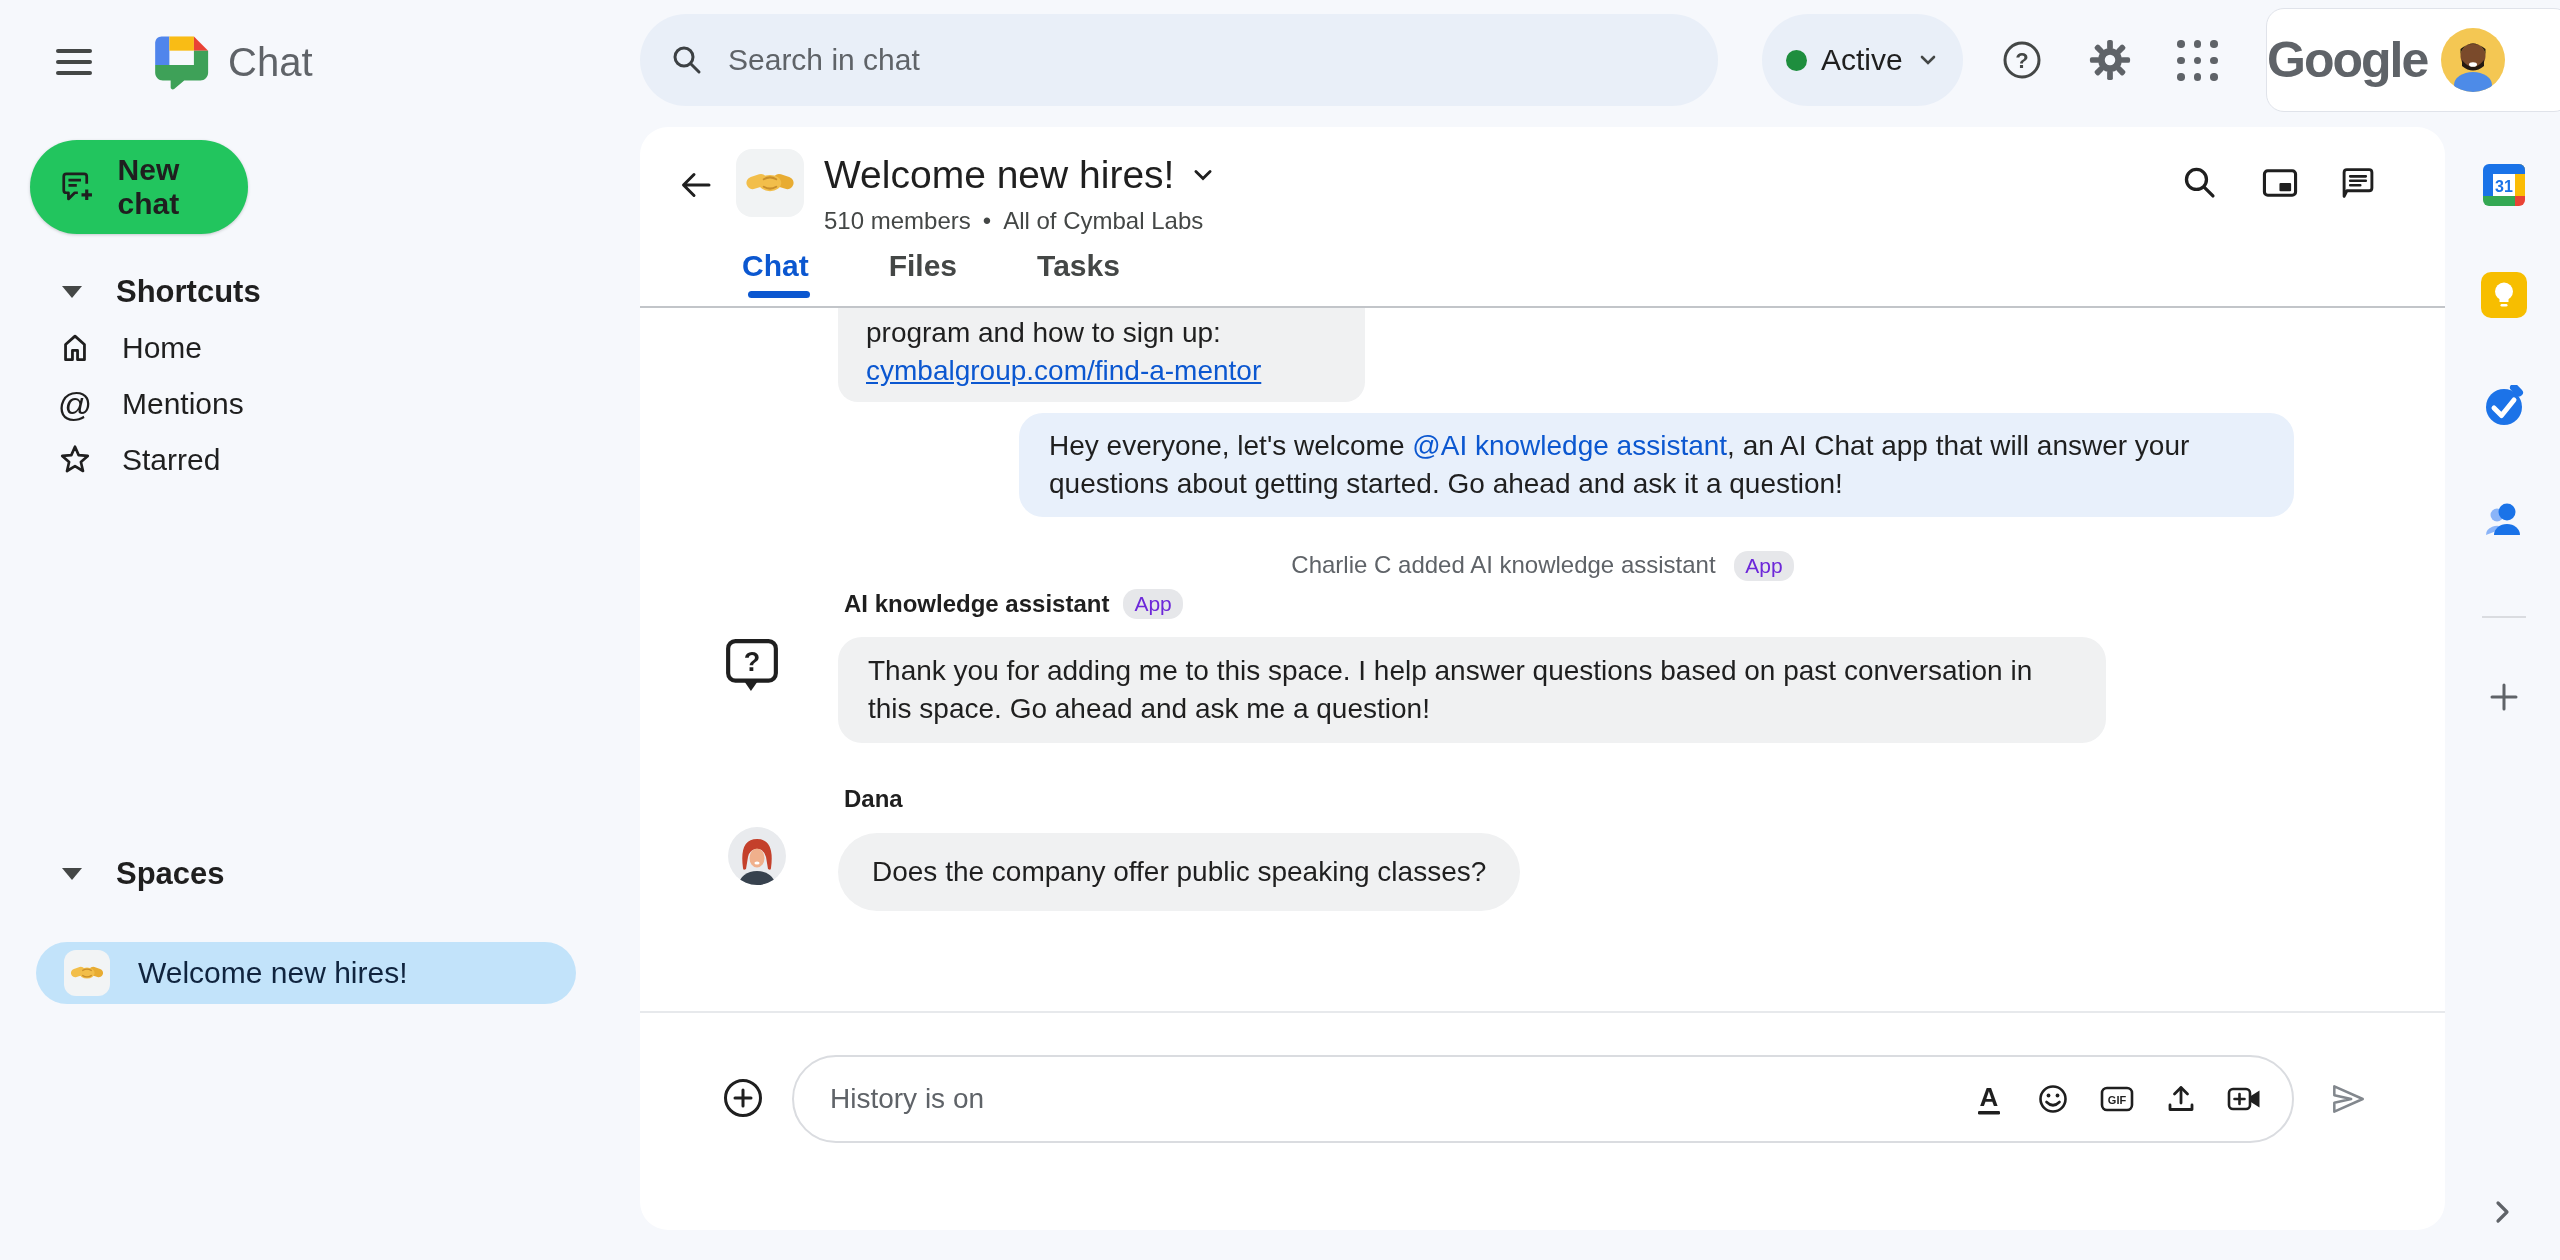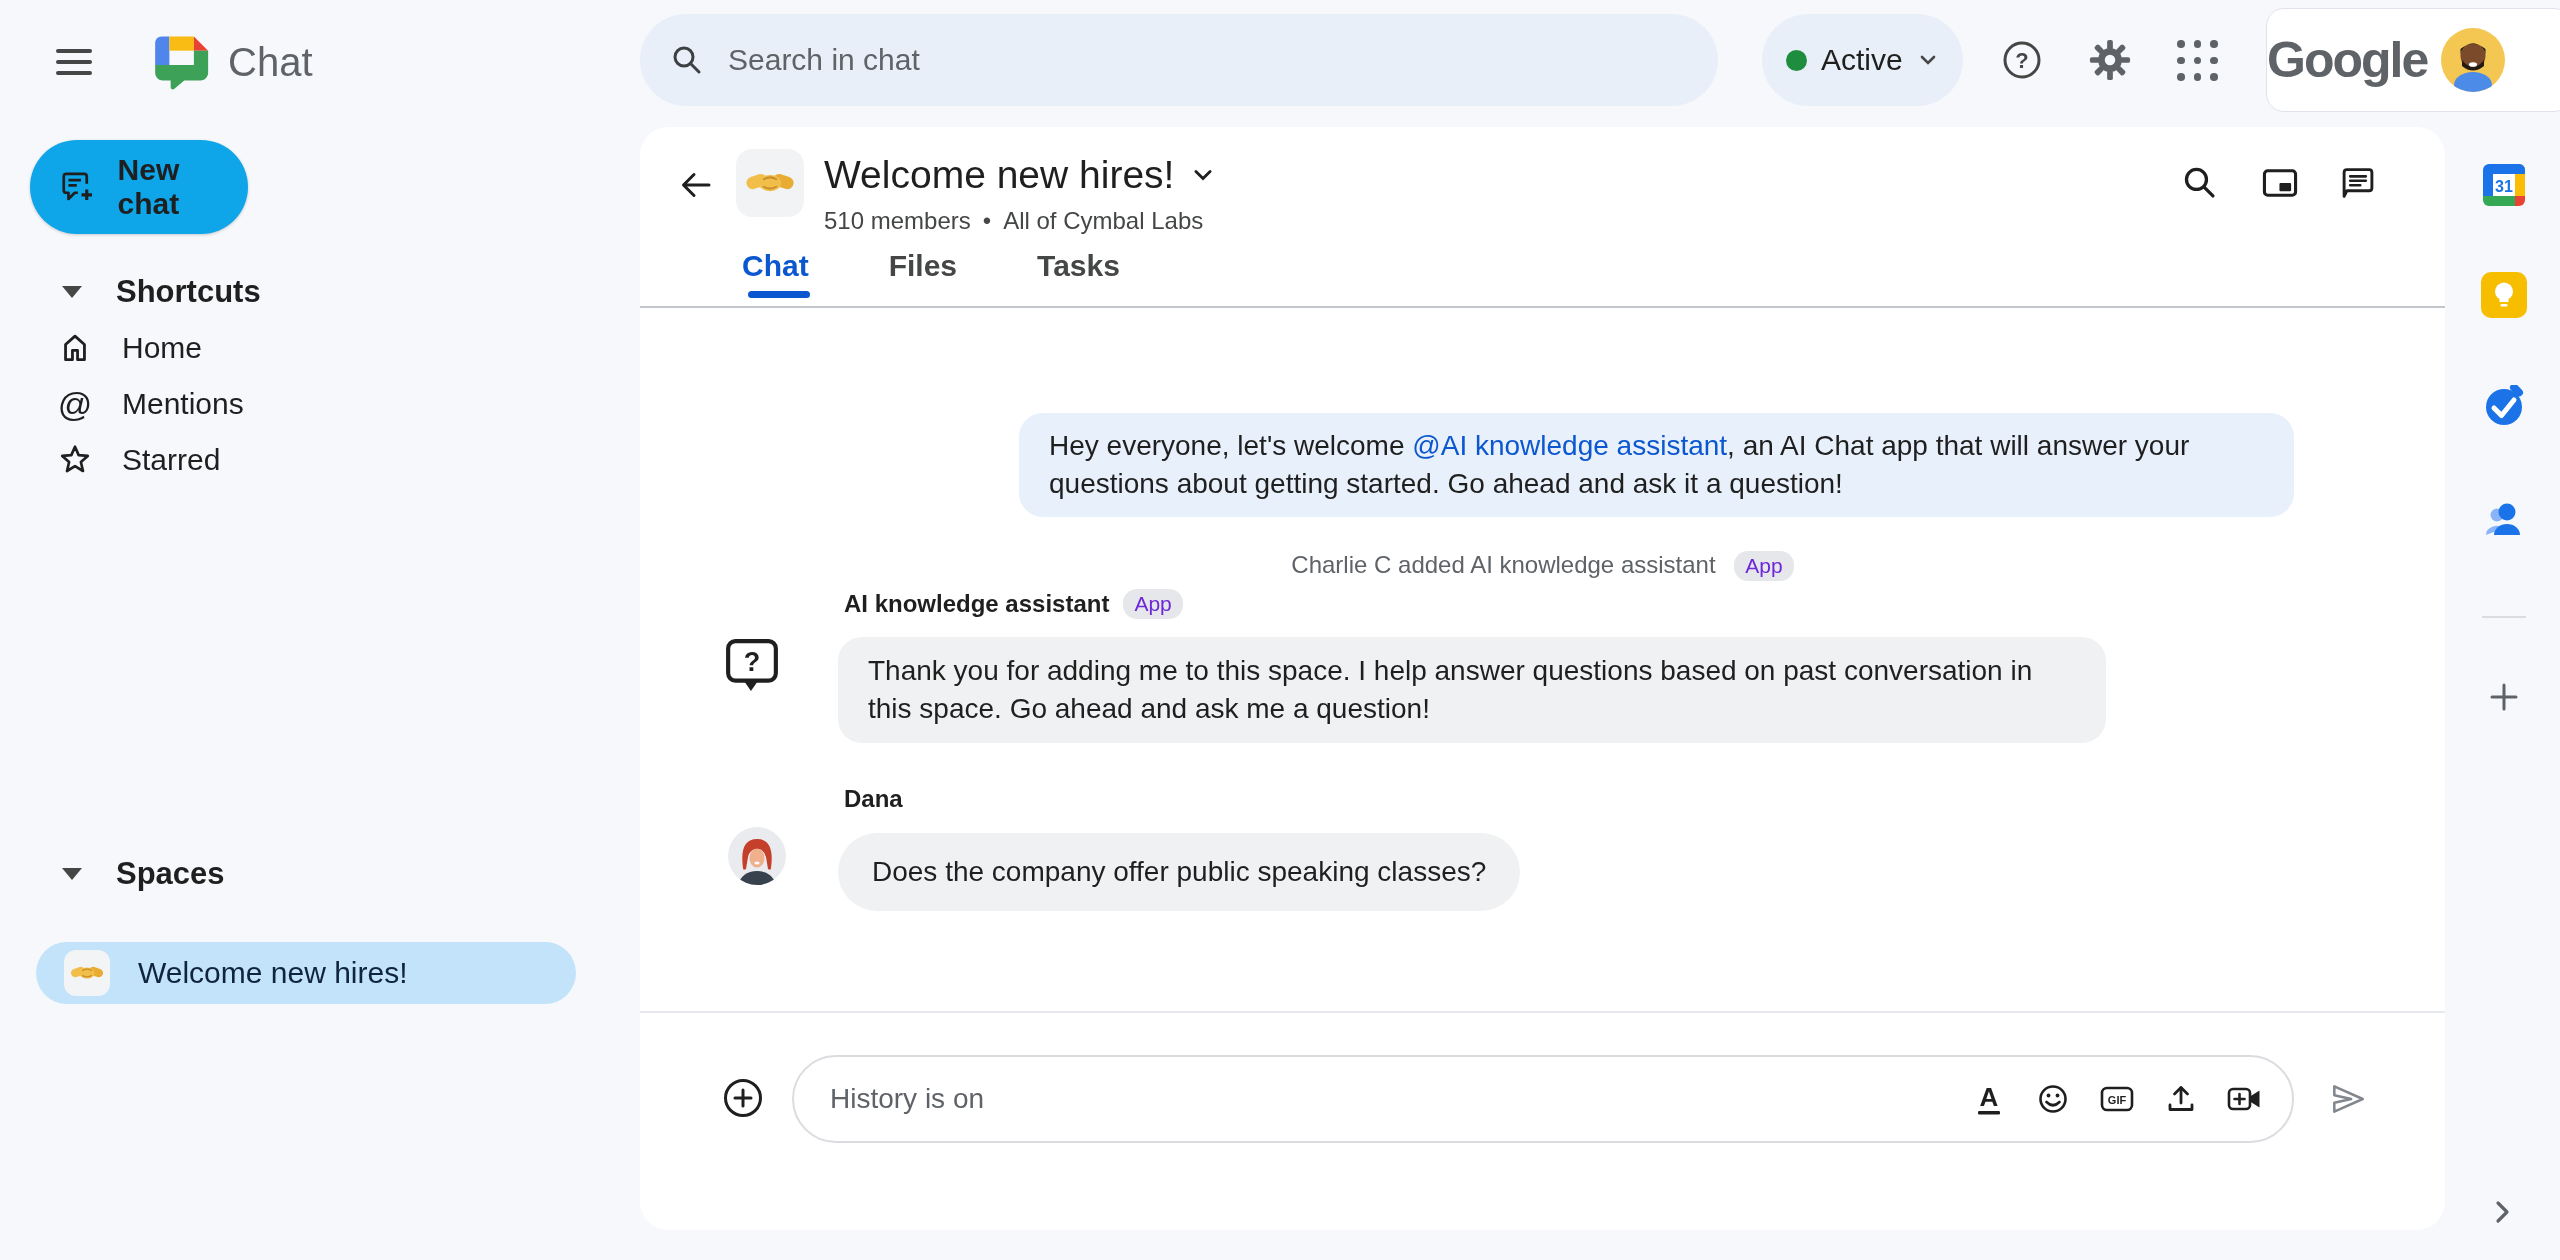--- a/index.html
+++ b/index.html
@@ -15,21 +15,21 @@
   .pill{background:#E9EFF8;border-radius:46px;}
   .searchbar{left:640px;top:14px;width:1048px;height:92px;padding:0 0 0 30px;gap:22px;justify-content:flex-end;}
   .searchbar input{font-size:30px;color:#1F1F1F;flex:1;}
   .status-pill{left:1762px;top:14px;height:92px;padding:0 24px;gap:14px;}
   .status-dot{width:21px;height:21px;border-radius:50%;background:#1E8E3E;}
   .status-label{font-size:30px;color:#1F1F1F;}
   .acct-box{left:2266px;top:8px;width:306px;height:104px;background:#fff;border:1px solid #E0E3EA;border-radius:18px;gap:14px;box-sizing:border-box;}
   .gword{font-size:50px;font-weight:700;color:#5F6368;letter-spacing:-2px;}
   .apps{display:grid;grid-template-columns:repeat(3,1fr);gap:9px;width:41px;height:41px;}
   .apps i{width:7.5px;height:7.5px;border-radius:50%;background:#5F6368;}
-  .newchat{left:30px;top:140px;width:218px;height:94px;background:#0ea5e9;border-radius:47px;box-shadow:0 1px 3px rgba(60,64,67,.25);padding-left:28px;gap:22px;box-sizing:border-box;}
+  .newchat{left:30px;top:140px;width:218px;height:94px;background:#22c55e;border-radius:47px;box-shadow:0 1px 3px rgba(60,64,67,.25);padding-left:28px;gap:22px;box-sizing:border-box;}
   .newchat-label{font-size:30px;font-weight:700;color:#1F1F1F;}
   .tri{width:0;height:0;border-left:10px solid transparent;border-right:10px solid transparent;border-top:12px solid #444746;}
   .sec-header{gap:34px;padding-left:62px;height:44px;}
   .sec-label{font-size:31px;font-weight:700;color:#1F1F1F;}
   .nav-row{gap:24px;padding-left:52px;height:48px;}
   .nav-icon{width:46px;display:flex;justify-content:center;}
   .nav-label{font-size:30px;color:#1F1F1F;text-align:center;}
   .at-glyph{font-size:34px;color:#1F1F1F;}
   .space-pill{left:36px;top:942px;width:540px;height:62px;background:#C2E3FA;border-radius:31px;padding-left:28px;gap:28px;box-sizing:border-box;}
   .space-tile{width:46px;height:46px;border-radius:12px;background:#F2F4F5;display:flex;align-items:center;justify-content:center;}
@@ -252,20 +252,24 @@
     </div>
 
     <div class="abs flex tabs">
       <span class="tab active">Chat</span>
       <span class="tab">Files</span>
       <span class="tab">Tasks</span>
     </div>
     <div class="abs tab-underline"></div>
     <div class="abs hdr-divider"></div>
 
+    <div class="abs bubble bubble-grey" style="left:198px;top:181px;width:527px;padding:6px 28px 12px;border-radius:0 0 20px 20px;">
+      <div>program and how to sign up:</div>
+      <div><span class="link">cymbalgroup.com/find-a-mentor</span></div>
+    </div>
 
     <div class="abs bubble bubble-blue" style="right:151px;top:286px;width:1275px;padding:14px 30px;border-radius:24px;">
       <span>Hey everyone, let's welcome </span><span class="mention">@AI knowledge assistant</span><span>, an AI Chat app that will answer your questions about getting started.  Go ahead and ask it a question!</span>
     </div>
 
     <div class="abs sysmsg">
       <span>Charlie C added AI knowledge assistant</span>
       <span class="badge" style="margin-left:12px;">App</span>
     </div>
 

